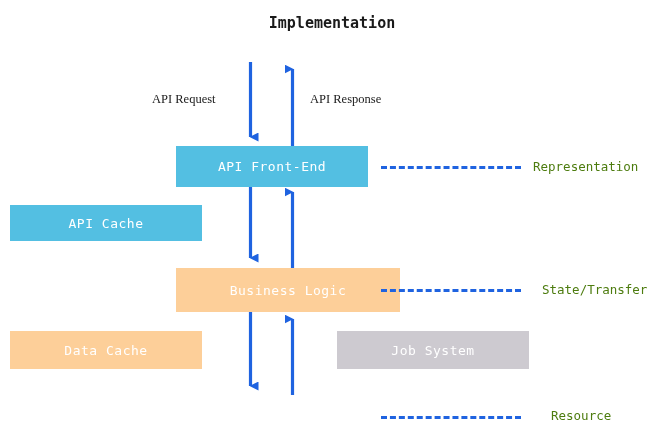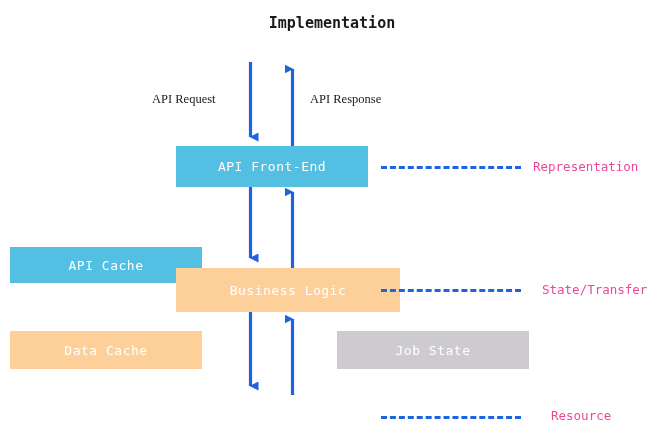--- a/index.html
+++ b/index.html
@@ -41,21 +41,21 @@
     box-sizing: border-box;
   }
   .box-blue   { background: #53bfe2; }
   .box-orange { background: #fdcf99; }
   .box-grey   { background: #cdcad0; }
 
   .side-label {
     position: absolute;
     font-family: "DejaVu Sans Mono", monospace;
     font-size: 12.5px;
-    color: #ec4899;
+    color: #4d7c0f;
     white-space: nowrap;
   }
   .arrow-label {
     position: absolute;
     font-family: Liberation Serif, serif;
     font-size: 12.5px;
     color: #1a1a1a;
     white-space: nowrap;
   }
   .dashed {
@@ -112,27 +112,27 @@
     <g>
       <line x1="292.5" y1="395" x2="292.5" y2="319" stroke="#1f63e0" stroke-width="3.2" marker-end="url(#head-up)"></line>
     </g>
   </svg>
 
   <div class="arrow-label" style="left:152px; top:92px;">API Request</div>
   <div class="arrow-label" style="left:310px; top:92px;">API Response</div>
 
   <div class="box box-blue" style="left:176px; top:146px; width:192px; height:41px;">API Front-End</div>
 
-  <div class="box box-blue" style="left:10px; top:205px; width:192px; height:36px;margin-top:42px;">API Cache</div>
+  <div class="box box-blue" style="left:10px; top:205px; width:192px; height:36px;">API Cache</div>
 
   <div class="box box-orange" style="left:176px; top:268px; width:224px; height:44px;">Business Logic</div>
 
   <div class="box box-orange" style="left:10px; top:331px; width:192px; height:38px;">Data Cache</div>
 
-  <div class="box box-grey" style="left:337px; top:331px; width:192px; height:38px;">Job State</div>
+  <div class="box box-grey" style="left:337px; top:331px; width:192px; height:38px;">Job System</div>
 
 
   <div class="dashed" style="left:381px; top:166px; width:140px;"></div>
   <div class="dashed" style="left:381px; top:289px; width:140px;"></div>
   <div class="dashed" style="left:381px; top:416px; width:140px;"></div>
 
   <div class="side-label" style="left:533px; top:159px;">Representation</div>
   <div class="side-label" style="left:542px; top:282px;">State/Transfer</div>
   <div class="side-label" style="left:551px; top:408px;">Resource</div>
 

